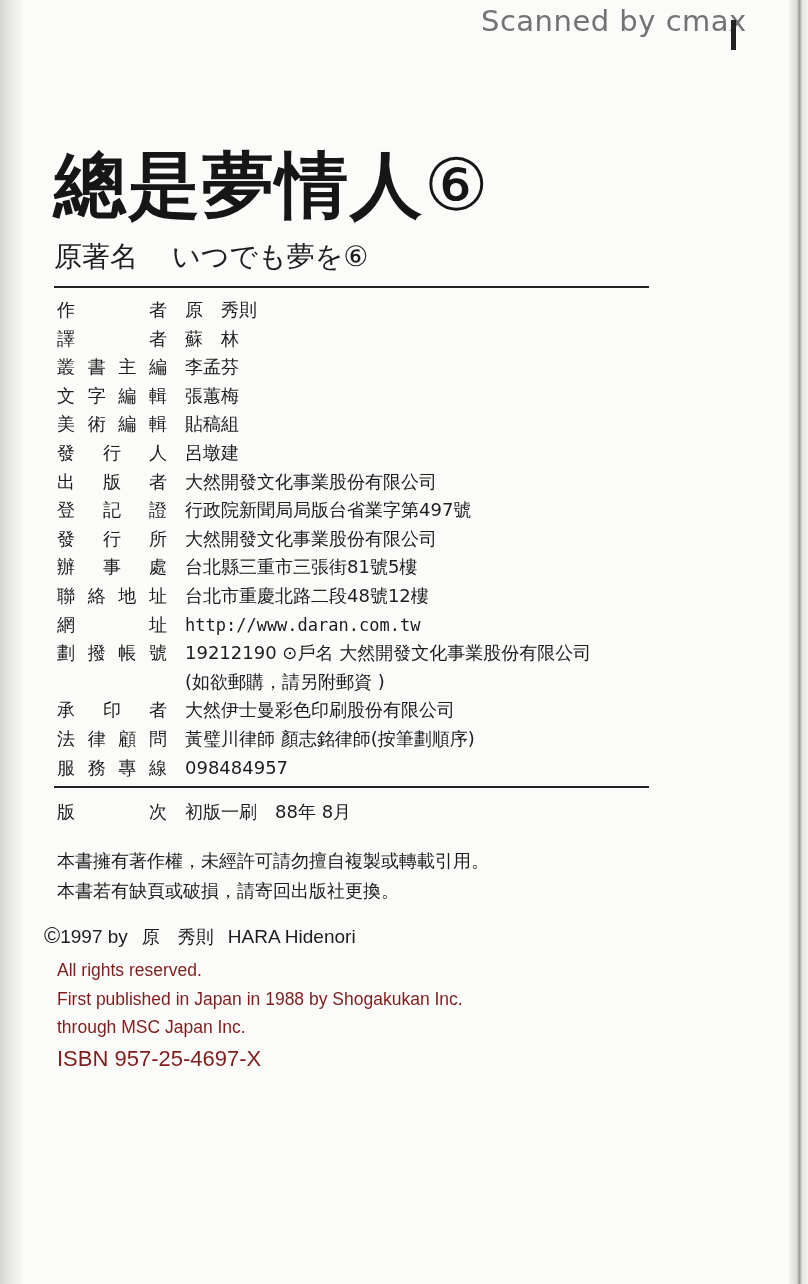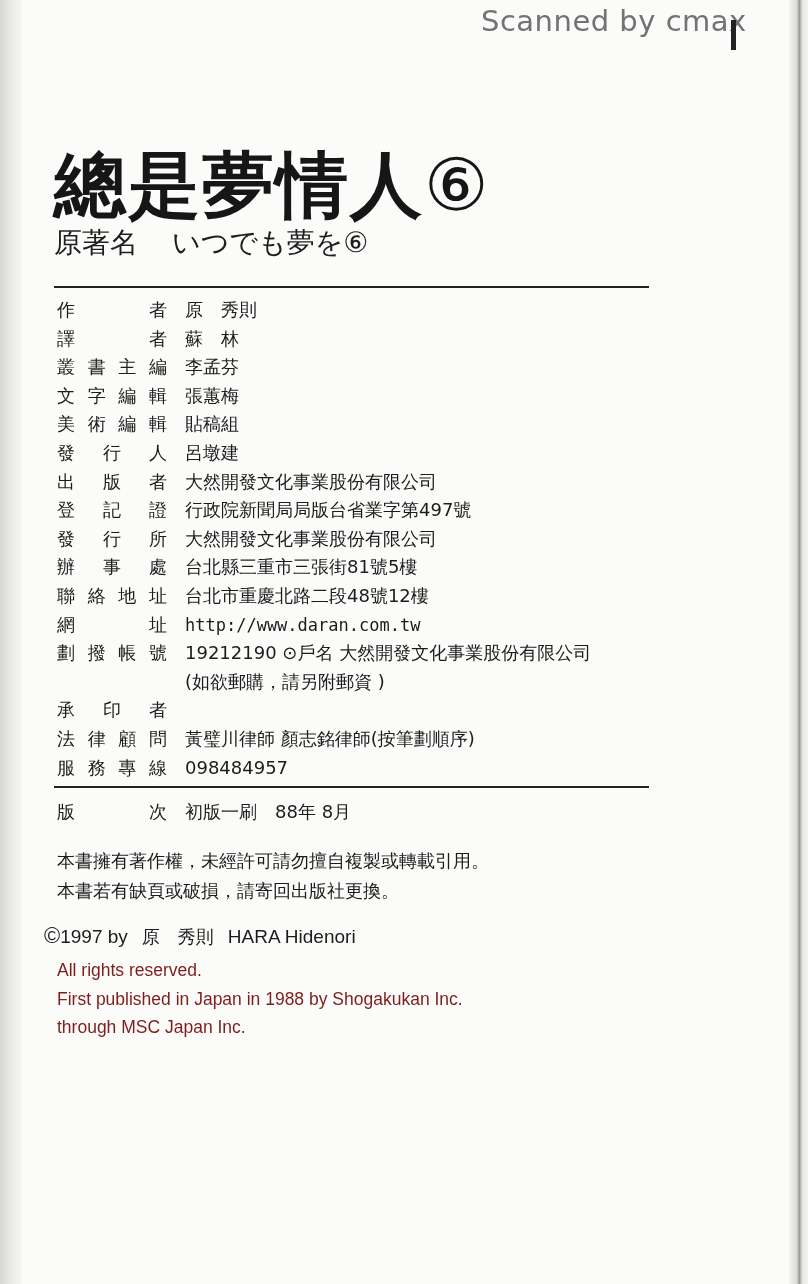--- a/index.html
+++ b/index.html
@@ -25,21 +25,21 @@
     .watermark-bar {
       position: absolute; left: 731px; top: 20px; width: 5px; height: 30px; background: #222;
     }
     .title {
       position: absolute; left: 54px; top: 150px;
       font-size: 72px; font-weight: bold; letter-spacing: 2px; white-space: nowrap;
       color: #161616; line-height: 70px;
     }
     .title .num { font-weight: normal; font-family: "DejaVu Serif", serif; }
     .orig {
-      position: absolute; left: 54px; top: 225px;
+      position: absolute; left: 54px; top: 239px;
       font-size: 28px; white-space: nowrap; color: #1e1e1e; line-height: 36px;
     }
     .orig .gap { display: inline-block; width: 34px; }
     .rule {
       position: absolute; left: 54px; width: 595px; height: 2px; background: #222;
     }
     .credits { position: absolute; left: 57px; top: 296px; width: 600px; }
     .row { position: relative; height: 28.6px; font-size: 18px; line-height: 28px; white-space: nowrap; }
     .row .label { position: absolute; left: 0; width: 110px; display: flex; justify-content: space-between; }
     .row .value { position: absolute; left: 128px; }
@@ -189,20 +189,21 @@
     <div class="row">
       <span class="label"></span>
       <span class="value">(如欲郵購，請另附郵資 )</span>
     </div>
     <div class="row">
       <span class="label">
         <span>承</span>
         <span>印</span>
         <span>者</span>
       </span>
+      <span class="value">大然伊士曼彩色印刷股份有限公司</span>
     </div>
     <div class="row">
       <span class="label">
         <span>法</span>
         <span>律</span>
         <span>顧</span>
         <span>問</span>
       </span>
       <span class="value">黃璧川律師 顏志銘律師(按筆劃順序)</span>
     </div>
@@ -235,13 +236,14 @@
 </div>
 
 <div class="copyright">
   <span style="font-size:22px;">©</span><span>1997 by</span><span class="sp"></span><span class="cjk">原　秀則</span><span class="sp"></span><span>HARA Hidenori</span>
 </div>
 
 <div class="english">
   <div class="line">All rights reserved.</div>
   <div class="line">First published in Japan in 1988 by Shogakukan Inc.</div>
   <div class="line">through MSC Japan Inc.</div>
+  <div class="line isbn">ISBN 957-25-4697-X</div>
 </div>
 
 </body></html>

